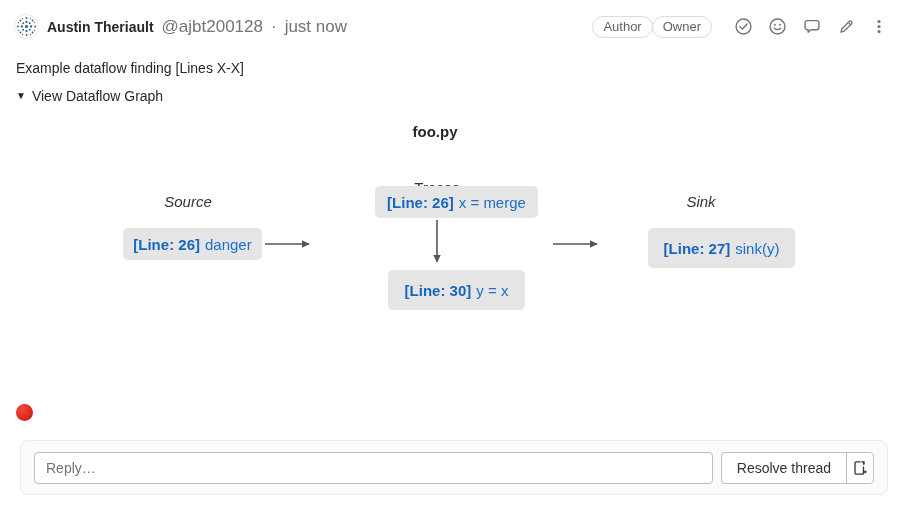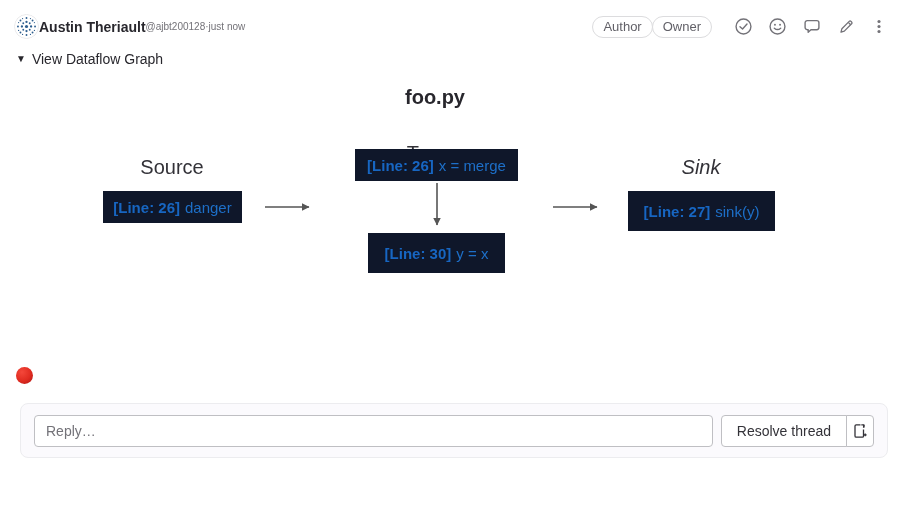--- a/index.html
+++ b/index.html
@@ -5,49 +5,49 @@
   html,body{margin:0;padding:0;}
   body{
     width:907px;height:509px;background:#ffffff;overflow:hidden;
     font-family:"Liberation Sans","DejaVu Sans",sans-serif;
     color:#333238;-webkit-font-smoothing:antialiased;
   }
   .page{position:relative;width:907px;height:509px;}
 
   
   .header{display:flex;align-items:center;padding:14px 20px 0 14px;}
-  .header-left{display:flex;align-items:center;min-width:0;}
+  .header-left{display:flex;align-items:center;gap:8px;min-width:0;}
   .avatar{width:25px;height:25px;border-radius:50%;flex:0 0 auto;display:block;cursor:pointer;}
   .author-name{font-weight:700;font-size:14px;color:#28272d;cursor:pointer;}
-  .author-meta{font-size:10px;color:#737278;}
+  .author-meta{font-size:17px;color:#737278;}
   .header-right{margin-left:auto;display:flex;align-items:center;gap:17px;}
   .badge{
     display:inline-flex;align-items:center;border:1px solid #dcdcde;border-radius:12px;
     padding:2px 10px;font-size:13px;color:#626168;background:#fff;line-height:16px;
   }
   .badge + .badge{margin-left:-9px;}
   .badge-group{display:flex;gap:8px;margin-right:6px;}
   .icon-btn{background:none;border:none;padding:0;margin:0;cursor:pointer;display:flex;align-items:center;}
   .icon-btn svg{display:block;}
 
   
   .comment-body{padding:0 16px;margin-top:21px;font-size:14px;color:#28272d;line-height:16px;}
   .df-summary{
     padding:0 16px;margin-top:12px;font-size:14px;color:#28272d;line-height:16px;
     cursor:pointer;display:flex;align-items:center;gap:6px;user-select:none;
   }
   .df-summary .tri{font-size:10px;color:#28272d;}
 
   
   .graph{position:relative;width:907px;height:195px;margin-top:10px;}
-  .graph .g-label{position:absolute;transform:translateX(-50%);font-size:20px;color:#333238;white-space:nowrap;}
+  .graph .g-label{position:absolute;transform:translateX(-50%);font-size:15px;color:#333238;white-space:nowrap;}
   .graph .g-title{font-weight:700;color:#28272d;}
   .node{
     position:absolute;display:flex;align-items:center;justify-content:center;gap:5px;
-    background:#0f172a;border-radius:0;font-size:15px;color:#1d6fc8;white-space:nowrap;
+    background:#e5e5e5;border-radius:5px;font-size:15px;color:#1d6fc8;white-space:nowrap;margin-left:20px;
   }
   .node .nl{font-weight:700;color:#1766c2;}
   .edges{position:absolute;left:0;top:0;pointer-events:none;}
 
   
   .notice{display:flex;align-items:center;gap:5px;padding:0 16px;margin-top:95px;font-size:14px;font-weight:700;color:#28272d;line-height:19px;}
   .red-dot{
     width:17px;height:17px;border-radius:50%;flex:0 0 auto;
     background:radial-gradient(circle at 35% 30%, #f4473a 0%, #e02b20 55%, #a91414 100%);
   }
@@ -148,30 +148,31 @@
       <button class="icon-btn">
         <svg width="16" height="17" viewBox="0 0 16 16" fill="#737278">
           <circle cx="8" cy="3" r="1.55"></circle>
             <circle cx="8" cy="8" r="1.55"></circle>
             <circle cx="8" cy="13" r="1.55"></circle>
         </svg>
       </button>
     </div>
   </div>
 
+  <div class="comment-body">Example dataflow finding [Lines X-X]</div>
 
   <div class="df-summary">
     <span class="tri">▼</span>
     <span>View Dataflow Graph</span>
   </div>
 
   <div class="graph">
     <div class="g-label g-title" style="left:435px;top:9px;">foo.py</div>
     <div class="g-label" style="left:437px;top:45px;margin-top:20px;">Traces</div>
-    <div class="g-label" style="left:172px;top:79px;">Source</div>
+    <div class="g-label" style="left:188px;top:79px;font-style:italic;">Source</div>
     <div class="g-label" style="left:701px;top:79px;font-style:italic;">Sink</div>
 
     <div class="node" style="left:103px;top:114px;width:139px;height:32px;">
       <span class="nl">[Line: 26]</span>
       <span>danger</span>
     </div>
     <div class="node" style="left:355px;top:72px;width:163px;height:32px;">
       <span class="nl">[Line: 26]</span>
       <span>x = merge</span>
     </div>

